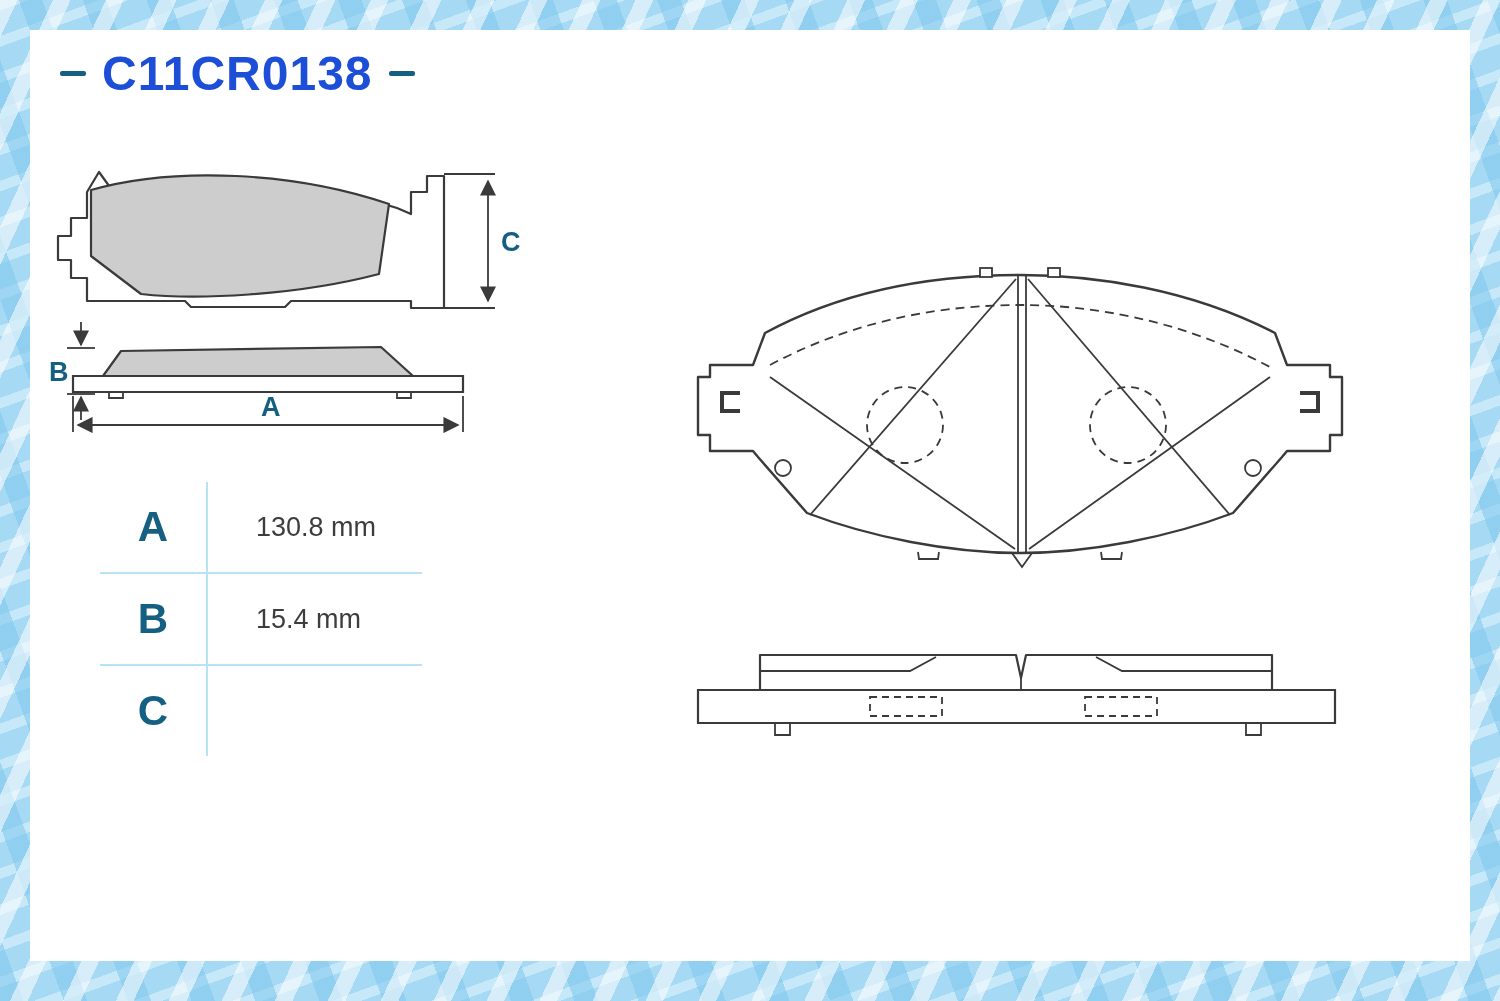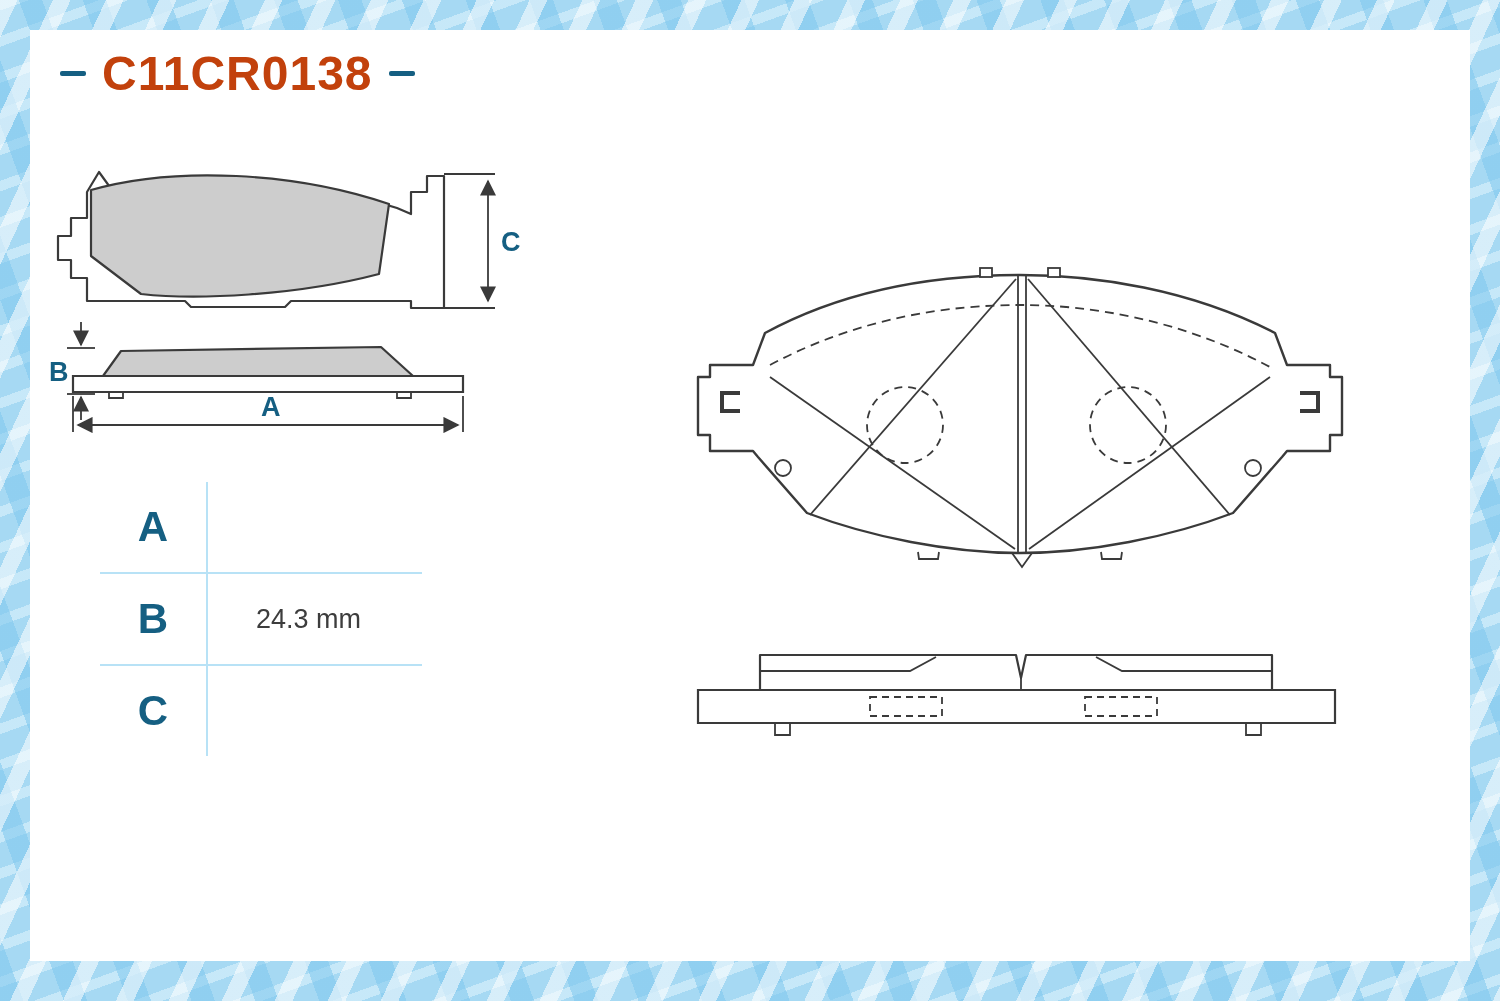--- a/index.html
+++ b/index.html
@@ -15,21 +15,21 @@
   .inner{
     position:absolute;left:30px;top:30px;right:30px;bottom:40px;
     background:#ffffff;
   }
   .title-row{
     position:absolute;left:30px;top:16px;
     display:flex;align-items:center;gap:16px;
   }
   .title-dash{width:26px;height:5px;background:#155f82;border-radius:2px;}
   .part-number{
-    margin:0;font-size:48px;font-weight:bold;color:#c2410c;letter-spacing:1px;
+    margin:0;font-size:48px;font-weight:bold;color:#1d4ed8;letter-spacing:1px;
     font-family:"Liberation Sans",sans-serif;
   }
   .left-drawing{position:absolute;left:15px;top:128px;width:490px;height:300px;}
   .right-drawing{position:absolute;left:660px;top:235px;width:660px;height:485px;}
   .dim-table{
     position:absolute;left:70px;top:452px;width:322px;
   }
   .dim-row{
     display:grid;grid-template-columns:108px 1fr;height:90px;align-items:center;
   }
@@ -94,24 +94,25 @@
         <line x1="28" y1="238" x2="28" y2="274"></line>
         <line x1="418" y1="238" x2="418" y2="274"></line>
         <line x1="33" y1="267" x2="413" y2="267" marker-start="url(#arr)" marker-end="url(#arr)"></line>
       </g>
       <text class="dim-letter" x="216" y="258">A</text>
     </svg>
 
     <div class="dim-table">
       <div class="dim-row">
         <div class="dim-label-cell">A</div>
+        <div class="dim-value-cell">130.8 mm</div>
       </div>
       <div class="dim-row">
         <div class="dim-label-cell">B</div>
-        <div class="dim-value-cell">24.3 mm</div>
+        <div class="dim-value-cell">15.4 mm</div>
       </div>
       <div class="dim-row">
         <div class="dim-label-cell">C</div>
       </div>
     </div>
 
     <svg class="right-drawing" viewBox="0 0 660 485">
 
       <path d="M 75,68 C 160,22 255,10 330,10 C 405,10 500,24 585,68
            L 597,100 L 640,100 L 640,112 L 652,112 L 652,170 L 640,170 L 640,186 L 597,186

